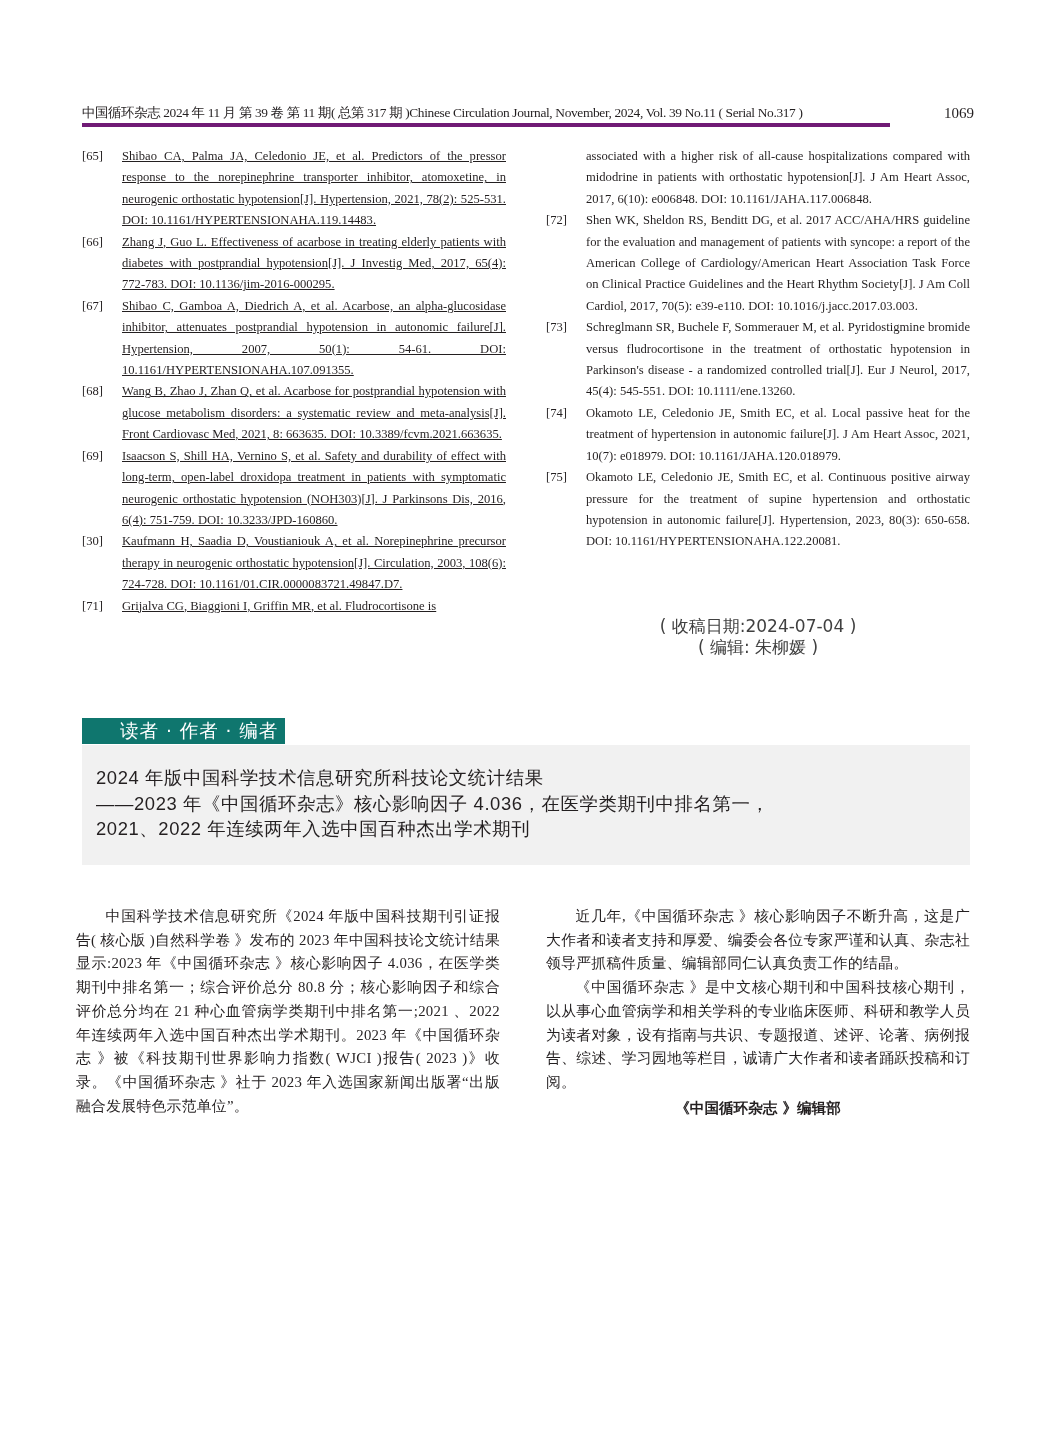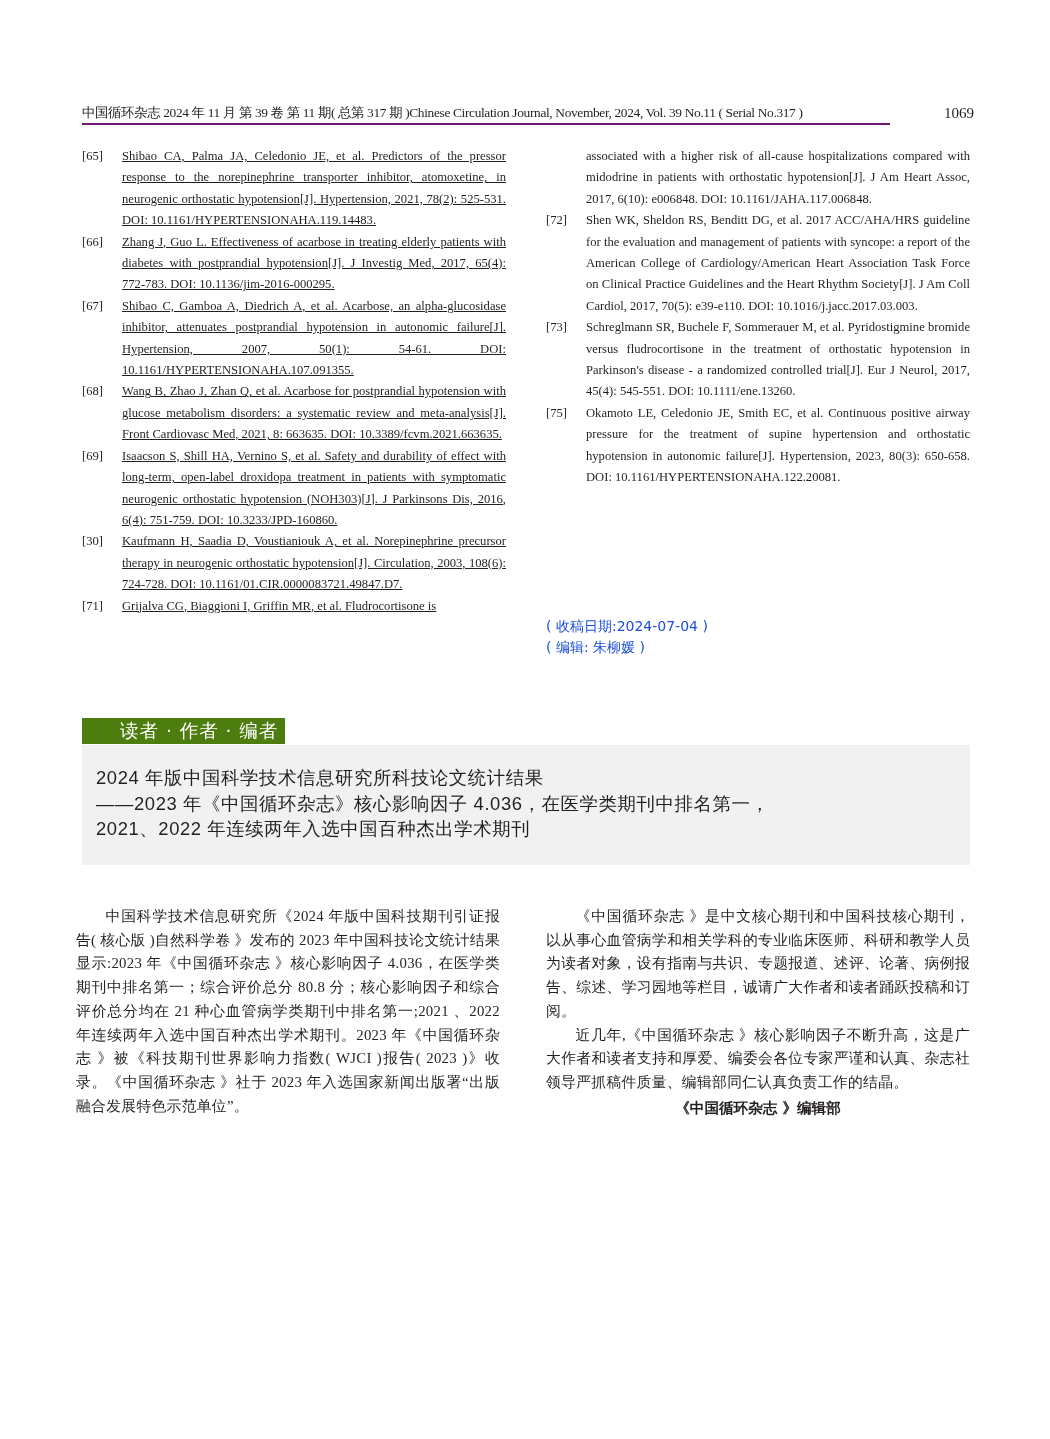--- a/index.html
+++ b/index.html
@@ -4,40 +4,40 @@
   <style>
     html, body { margin: 0; padding: 0; background: #ffffff; }
     body {
       width: 1050px; height: 1439px; position: relative; overflow: hidden;
       color: #231f20;
       font-family: "Liberation Serif", "DejaVu Serif", serif;
     }
     .running-header {
       position: absolute; left: 82px; top: 104px; width: 808px;
       font-size: 13.4px; line-height: 18px; letter-spacing: -0.35px;
-      border-bottom: 2px solid #701a75; padding-bottom: 1px;
+      border-bottom: 4px solid #701a75; padding-bottom: 1px;
       white-space: nowrap; transform-origin: left top;
     }
     .page-number {
       position: absolute; left: 944px; top: 104px;
       font-size: 15px; line-height: 18px;
     }
     .ref-col { position: absolute; top: 146px; width: 424px; }
     .ref-col.left { left: 82px; text-decoration: underline; }
     .ref-col.right { left: 546px; }
     .ref {
       position: relative; padding-left: 40px;
       font-size: 12.6px; line-height: 21.4px;
       text-align: justify; text-align-last: left;
     }
     .ref .ref-num { position: absolute; left: 0; top: 0; }
     .ref.cont { padding-left: 40px; }
     .meta-line {
-      text-align: left; font-size: 14px; line-height: 21.4px;
-      font-family: "DejaVu Sans", sans-serif; color: #1d4ed8;
+      text-align: center; font-size: 17px; line-height: 21.4px;
+      font-family: "DejaVu Sans", sans-serif; color: #404040;
     }
     .meta-block { position: absolute; left: 546px; top: 616px; width: 424px; }
 
     .section-badge {
       position: absolute; left: 82px; top: 718px; height: 26px;
       background: #e51f24; color: #ffffff;
       font-family: "DejaVu Sans", sans-serif; font-size: 18.5px; line-height: 26px;
       padding: 0 7px; letter-spacing: 1px;
     }
     .notice-box {
@@ -76,37 +76,38 @@
   <div class="ref"><span class="ref-num">[68]</span><span>Wang B, Zhao J, Zhan Q, et al. Acarbose for postprandial hypotension with glucose metabolism disorders: a systematic review and meta-analysis[J]. Front Cardiovasc Med, 2021, 8: 663635. DOI: 10.3389/fcvm.2021.663635.</span></div>
   <div class="ref"><span class="ref-num">[69]</span><span>Isaacson S, Shill HA, Vernino S, et al. Safety and durability of effect with long-term, open-label droxidopa treatment in patients with symptomatic neurogenic orthostatic hypotension (NOH303)[J]. J Parkinsons Dis, 2016, 6(4): 751-759. DOI: 10.3233/JPD-160860.</span></div>
   <div class="ref"><span class="ref-num">[30]</span><span>Kaufmann H, Saadia D, Voustianiouk A, et al. Norepinephrine precursor therapy in neurogenic orthostatic hypotension[J]. Circulation, 2003, 108(6): 724-728. DOI: 10.1161/01.CIR.0000083721.49847.D7.</span></div>
   <div class="ref"><span class="ref-num">[71]</span><span>Grijalva CG, Biaggioni I, Griffin MR, et al. Fludrocortisone is</span></div>
 </div>
 
 <div class="ref-col right">
   <div class="ref cont"><span>associated with a higher risk of all-cause hospitalizations compared with midodrine in patients with orthostatic hypotension[J]. J Am Heart Assoc, 2017, 6(10): e006848. DOI: 10.1161/JAHA.117.006848.</span></div>
   <div class="ref"><span class="ref-num">[72]</span><span>Shen WK, Sheldon RS, Benditt DG, et al. 2017 ACC/AHA/HRS guideline for the evaluation and management of patients with syncope: a report of the American College of Cardiology/American Heart Association Task Force on Clinical Practice Guidelines and the Heart Rhythm Society[J]. J Am Coll Cardiol, 2017, 70(5): e39-e110. DOI: 10.1016/j.jacc.2017.03.003.</span></div>
   <div class="ref"><span class="ref-num">[73]</span><span>Schreglmann SR, Buchele F, Sommerauer M, et al. Pyridostigmine bromide versus fludrocortisone in the treatment of orthostatic hypotension in Parkinson's disease - a randomized controlled trial[J]. Eur J Neurol, 2017, 45(4): 545-551. DOI: 10.1111/ene.13260.</span></div>
+  <div class="ref"><span class="ref-num">[74]</span><span>Okamoto LE, Celedonio JE, Smith EC, et al. Local passive heat for the treatment of hypertension in autonomic failure[J]. J Am Heart Assoc, 2021, 10(7): e018979. DOI: 10.1161/JAHA.120.018979.</span></div>
   <div class="ref"><span class="ref-num">[75]</span><span>Okamoto LE, Celedonio JE, Smith EC, et al. Continuous positive airway pressure for the treatment of supine hypertension and orthostatic hypotension in autonomic failure[J]. Hypertension, 2023, 80(3): 650-658. DOI: 10.1161/HYPERTENSIONAHA.122.20081.</span></div>
 </div>
 
 <div class="meta-block">
   <div class="meta-line">( 收稿日期:2024-07-04 )</div>
   <div class="meta-line">( 编辑: 朱柳媛 )</div>
 </div>
 
-<div class="section-badge" style="background: #4d7c0f; padding-left: 38px;">读者 · 作者 · 编者</div>
+<div class="section-badge" style="background: #0f766e; padding-left: 38px;">读者 · 作者 · 编者</div>
 <div class="notice-box"></div>
 <div class="notice-title">
   <div>2024 年版中国科学技术信息研究所科技论文统计结果</div>
   <div>——2023 年《中国循环杂志》核心影响因子 4.036，在医学类期刊中排名第一，</div>
   <div>2021、2022 年连续两年入选中国百种杰出学术期刊</div>
 </div>
 
 <div class="body-col left">
   <p class="para">中国科学技术信息研究所《2024 年版中国科技期刊引证报告( 核心版 )自然科学卷 》发布的 2023 年中国科技论文统计结果显示:2023 年《中国循环杂志 》核心影响因子 4.036，在医学类期刊中排名第一；综合评价总分 80.8 分；核心影响因子和综合评价总分均在 21 种心血管病学类期刊中排名第一;2021 、2022 年连续两年入选中国百种杰出学术期刊。2023 年《中国循环杂志 》被《科技期刊世界影响力指数( WJCI )报告( 2023 )》收录。《中国循环杂志 》社于 2023 年入选国家新闻出版署“出版融合发展特色示范单位”。</p>
 </div>
 
 <div class="body-col right">
+  <p class="para">近几年,《中国循环杂志 》核心影响因子不断升高，这是广大作者和读者支持和厚爱、编委会各位专家严谨和认真、杂志社领导严抓稿件质量、编辑部同仁认真负责工作的结晶。</p>
   <p class="para">《中国循环杂志 》是中文核心期刊和中国科技核心期刊，以从事心血管病学和相关学科的专业临床医师、科研和教学人员为读者对象，设有指南与共识、专题报道、述评、论著、病例报告、综述、学习园地等栏目，诚请广大作者和读者踊跃投稿和订阅。</p>
-  <p class="para">近几年,《中国循环杂志 》核心影响因子不断升高，这是广大作者和读者支持和厚爱、编委会各位专家严谨和认真、杂志社领导严抓稿件质量、编辑部同仁认真负责工作的结晶。</p>
   <div class="signature">《中国循环杂志 》编辑部</div>
 </div>
 
 </body></html>

